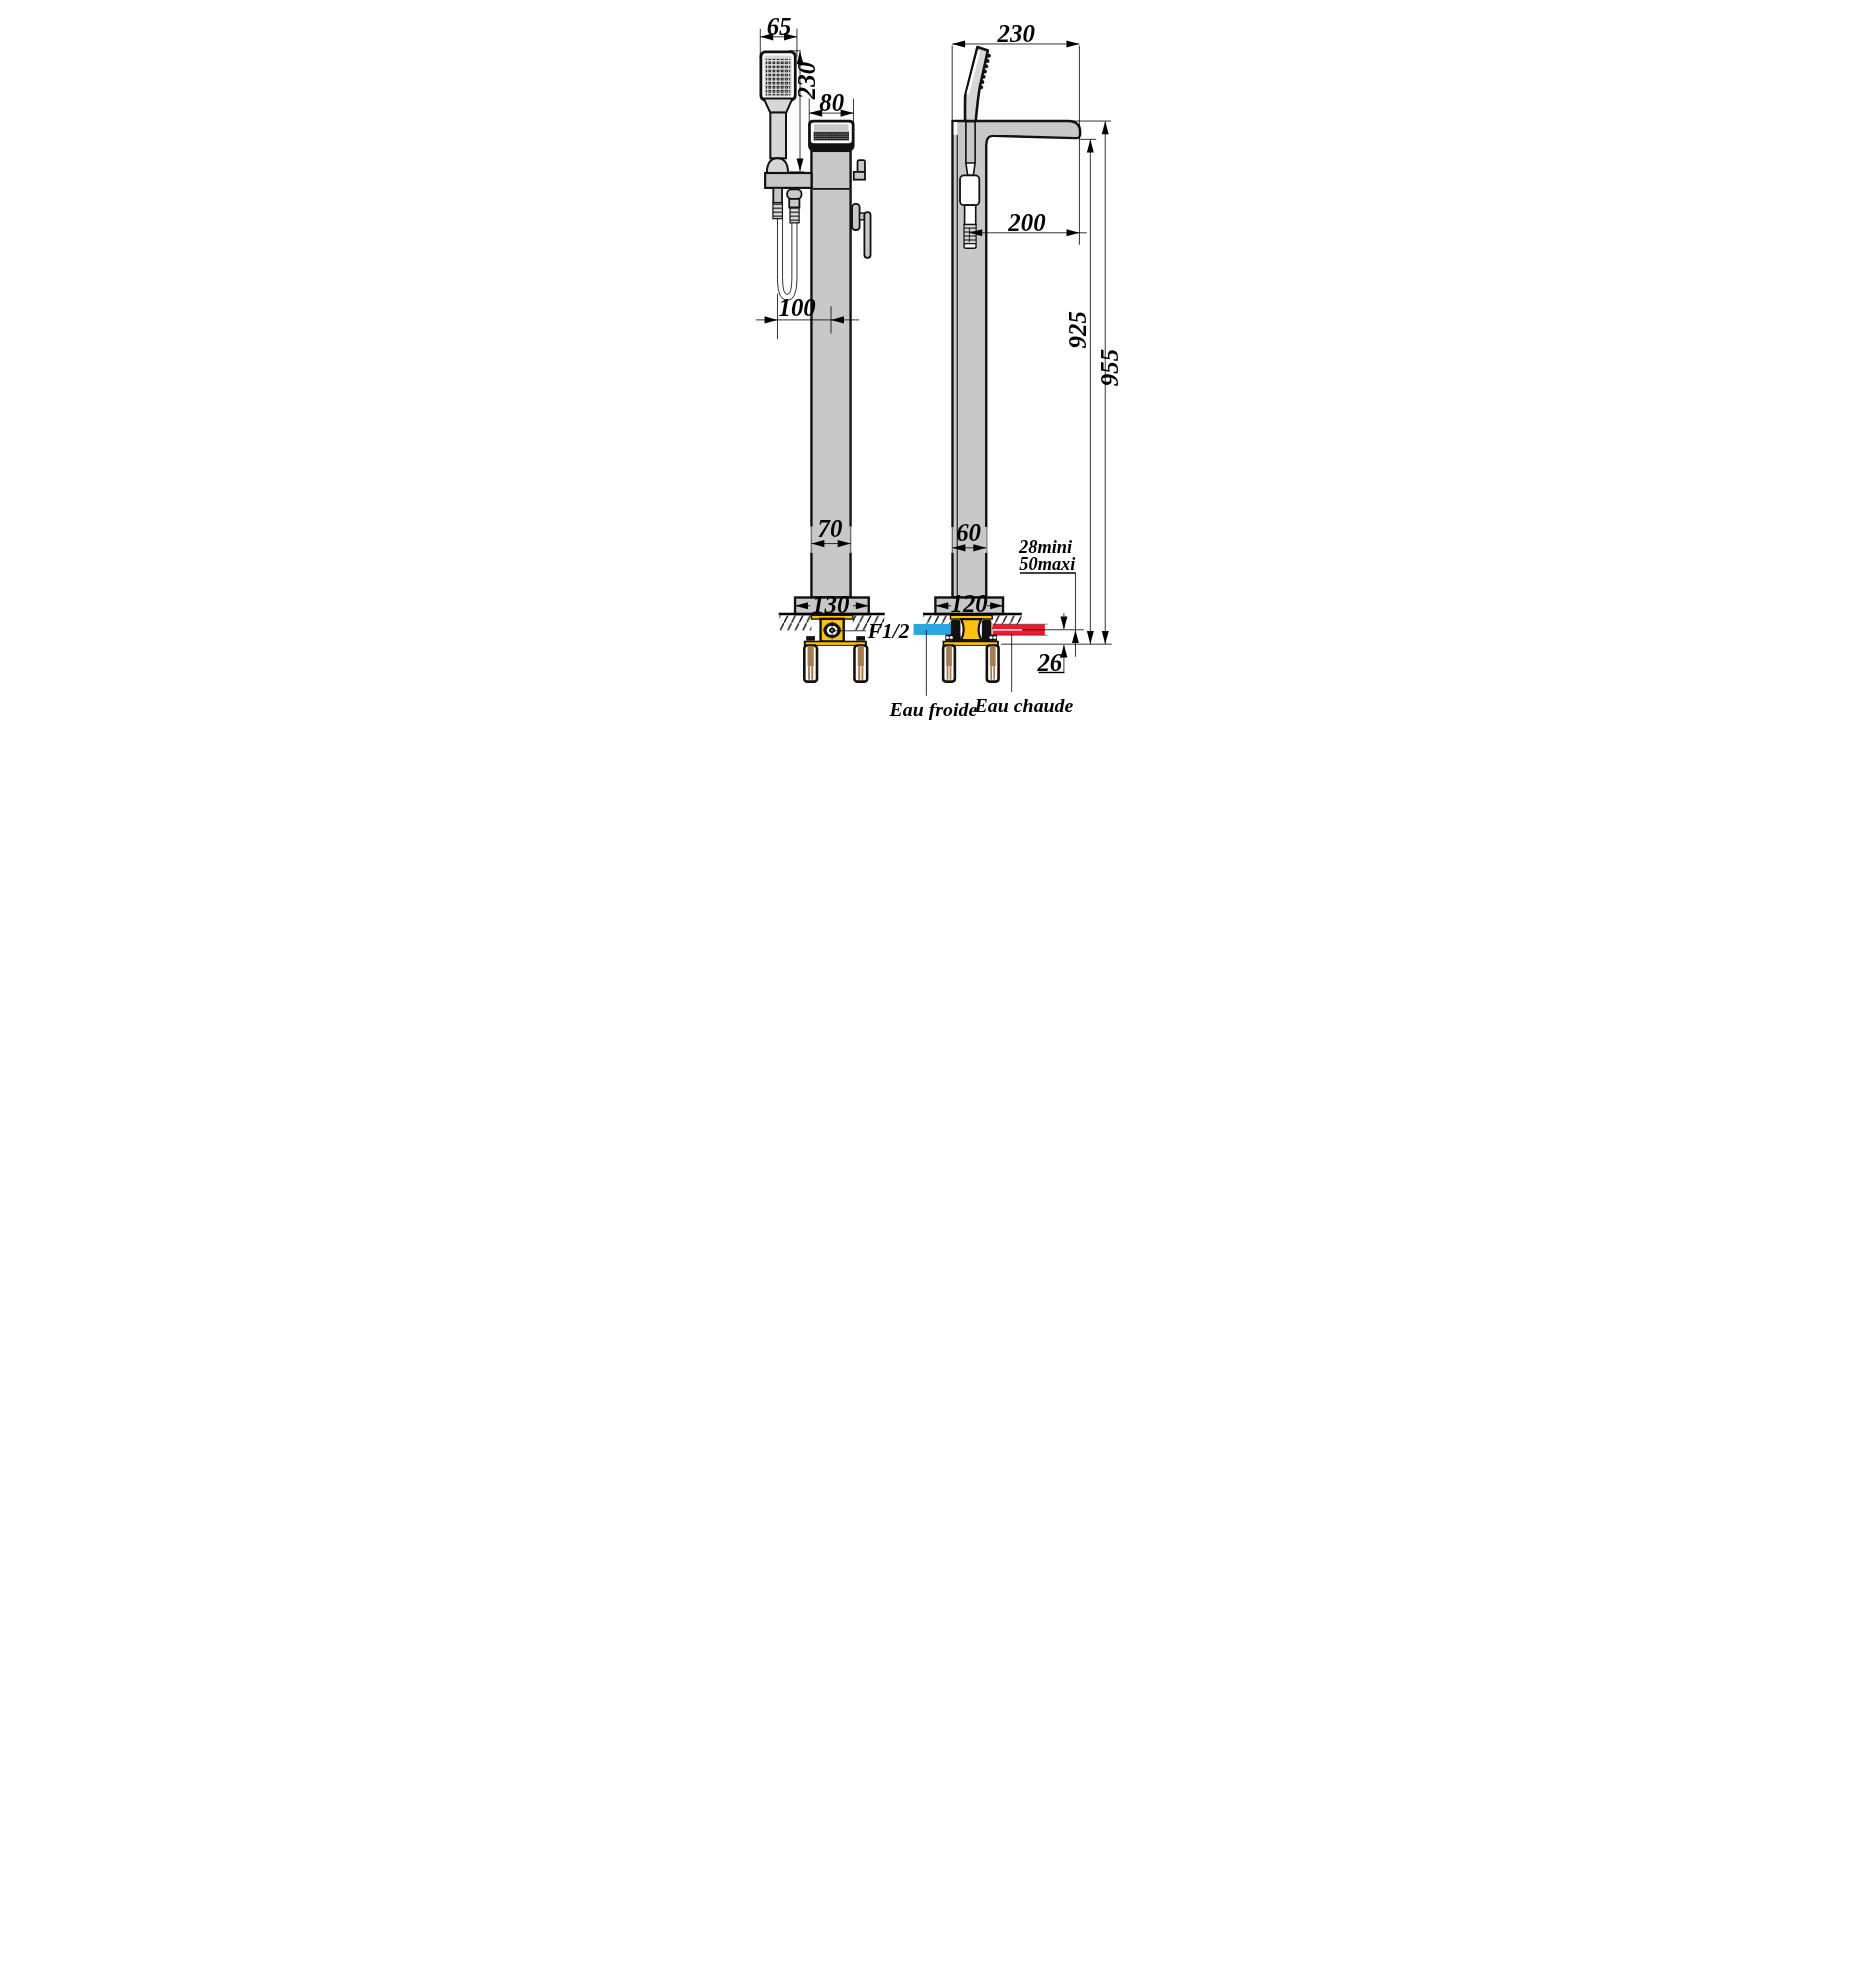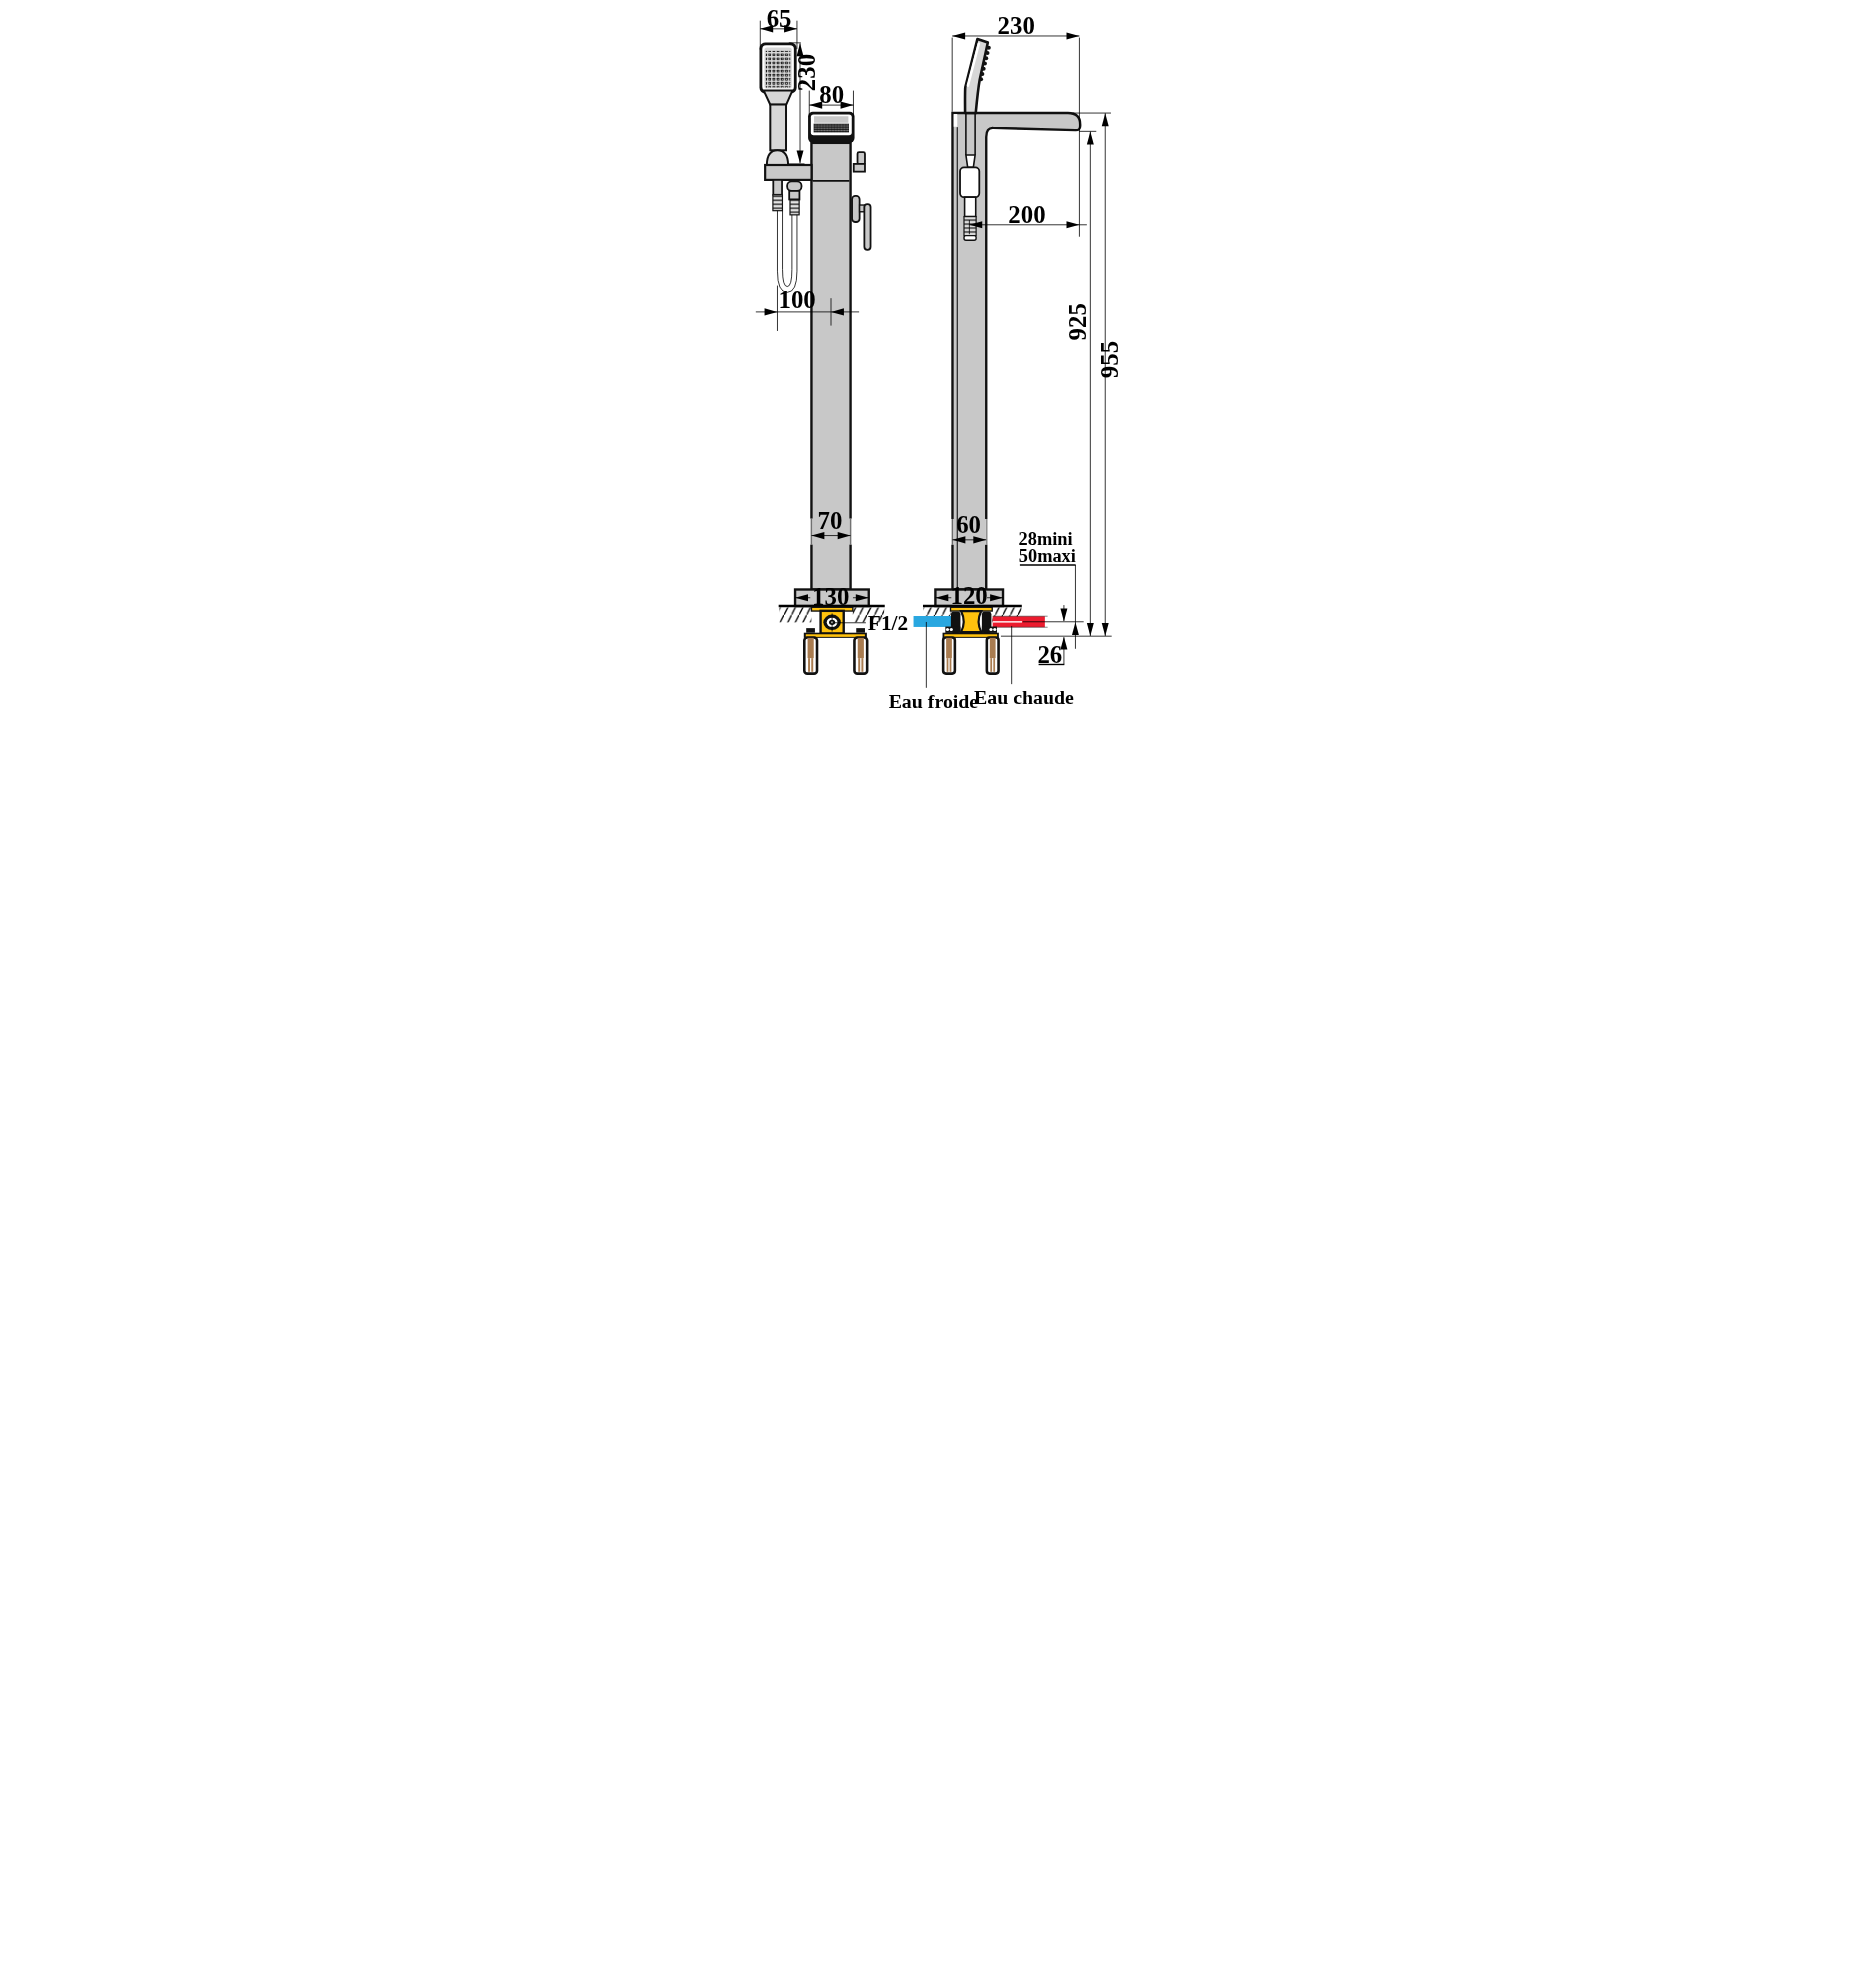--- a/index.html
+++ b/index.html
@@ -1,16 +1,16 @@
 <!DOCTYPE html>
 <html style="font-size:6.4px"><head>
 <meta charset="utf-8">
 <style>
   html,body{margin:0;padding:0;background:#fff;}
-  .page{width:100%;max-width:468px;margin:4px auto;}
+  .page{width:100%;max-width:468px;margin:12px auto;font-style:italic;}
   svg{display:block;width:100%;height:auto;background:#fff;}
   text{font-family:"Liberation Serif","DejaVu Serif",serif;font-weight:bold;fill:#000;}
   .dim{font-size:250px;}
   .sm{font-size:185px;}
   .lbl{font-size:200px;}
   .thin{stroke:#000;stroke-width:8;fill:none;}
   .arrow{fill:#000;stroke:none;}
 </style>
 </head>
 <body>

